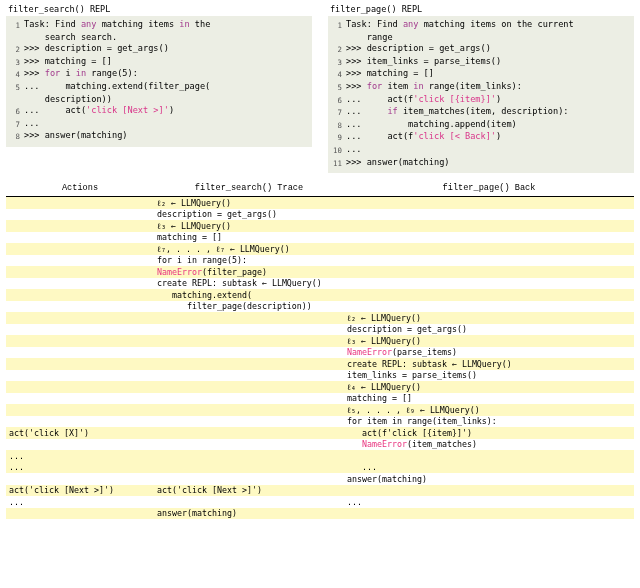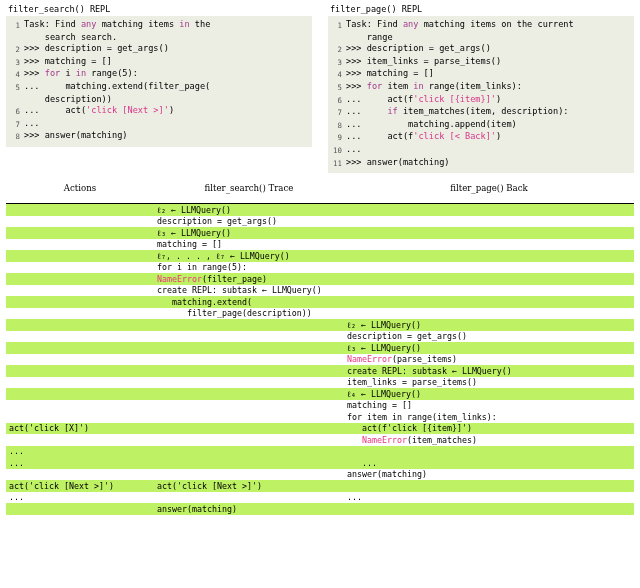--- a/index.html
+++ b/index.html
@@ -76,32 +76,33 @@
     font-family: "DejaVu Serif", serif;
     font-size: 8.6px;
   }
   .trace col.c1 { width: 148px; }
   .trace col.c2 { width: 190px; }
   .trace col.c3 { width: 290px; }
   .trace th {
     font-weight: normal;
     font-size: 8.6px;
     text-align: center;
-    padding: 1px 2px 10px 2px;
+    padding: 1px 2px 3px 2px;
     border-bottom: 0.6px solid #000;
+    font-family: Liberation Mono, monospace;
   }
   .trace td {
     padding: 0px 3px;
     height: 11.5px;
     vertical-align: middle;
     font-family: "DejaVu Sans Mono", monospace;
     font-size: 8.3px;
     white-space: pre;
   }
-  .trace tr.shade td { background: #bef264; }
+  .trace tr.shade td { background: #fef9c3; }
   .trace tr.plain td { background: #ffffff; }
   .err { color: #e8347f; }
 </style>
 </head>
 <body>
 
 <div class="page">
 
   <div class="panels">
     <div class="panel-col">
@@ -235,20 +236,25 @@
         <tr class="shade">
           <td></td>
           <td></td>
           <td><span class="">ℓ₄ ← LLMQuery()</span></td>
         </tr>
         <tr class="plain">
           <td></td>
           <td></td>
           <td><span class="">matching = []</span></td>
         </tr>
+        <tr class="shade">
+          <td></td>
+          <td></td>
+          <td><span class="">ℓ₅, . . . , ℓ₉ ← LLMQuery()</span></td>
+        </tr>
         <tr class="plain">
           <td></td>
           <td></td>
           <td><span class="">for item in range(item_links):</span></td>
         </tr>
         <tr class="shade">
           <td><span class="">act('click [X]')</span></td>
           <td></td>
           <td><span class="">   act(f'click [{item}]')</span></td>
         </tr>

